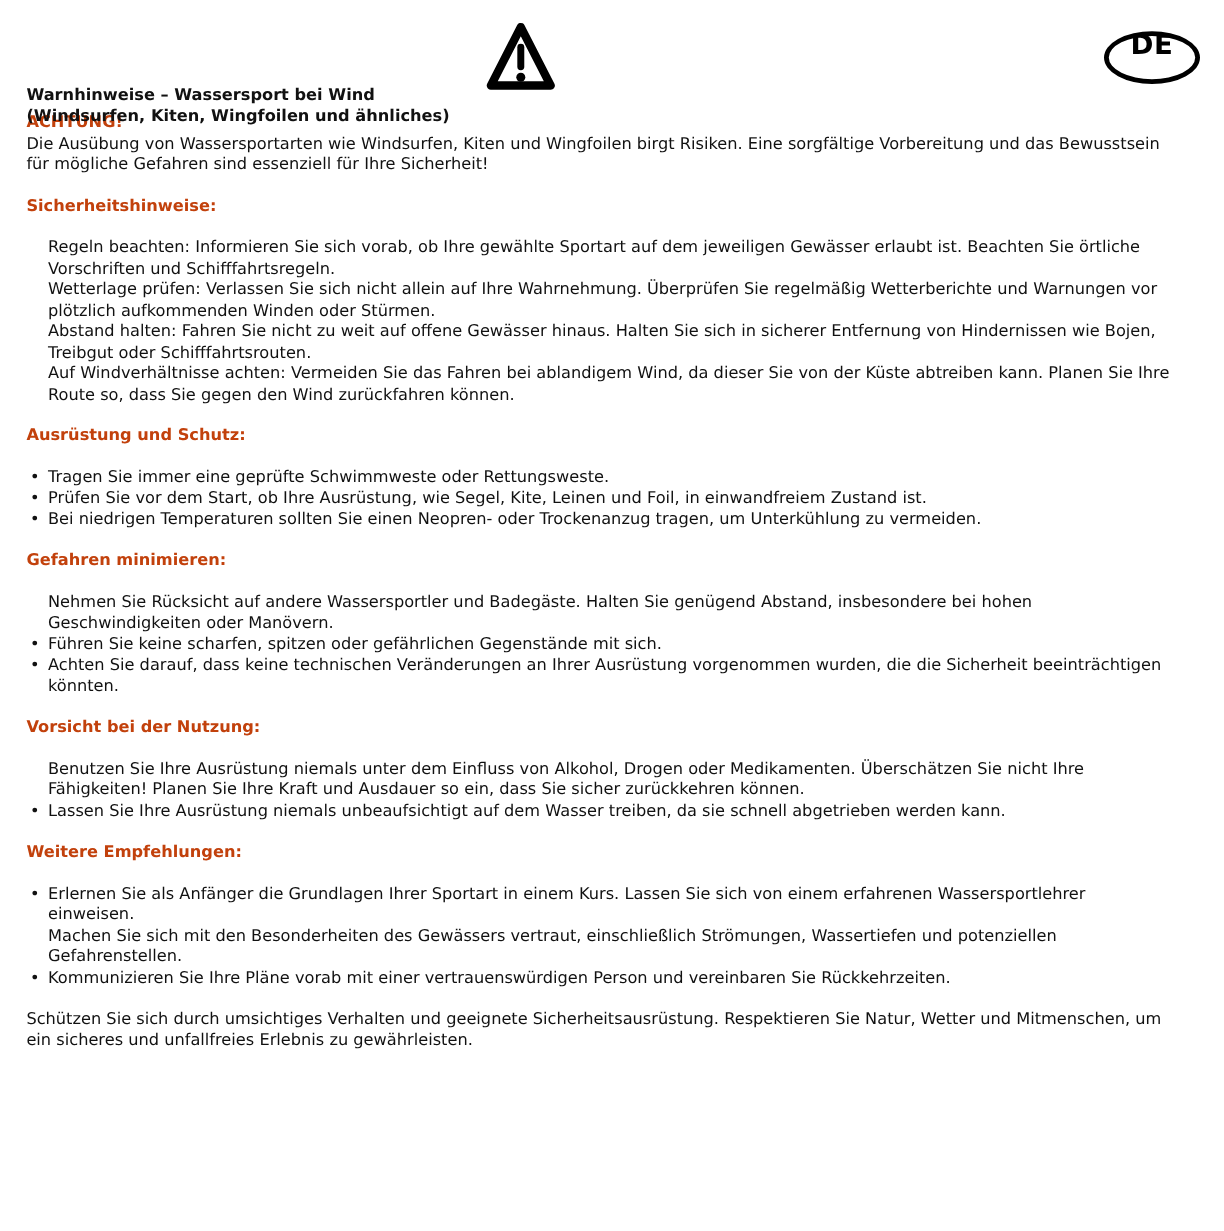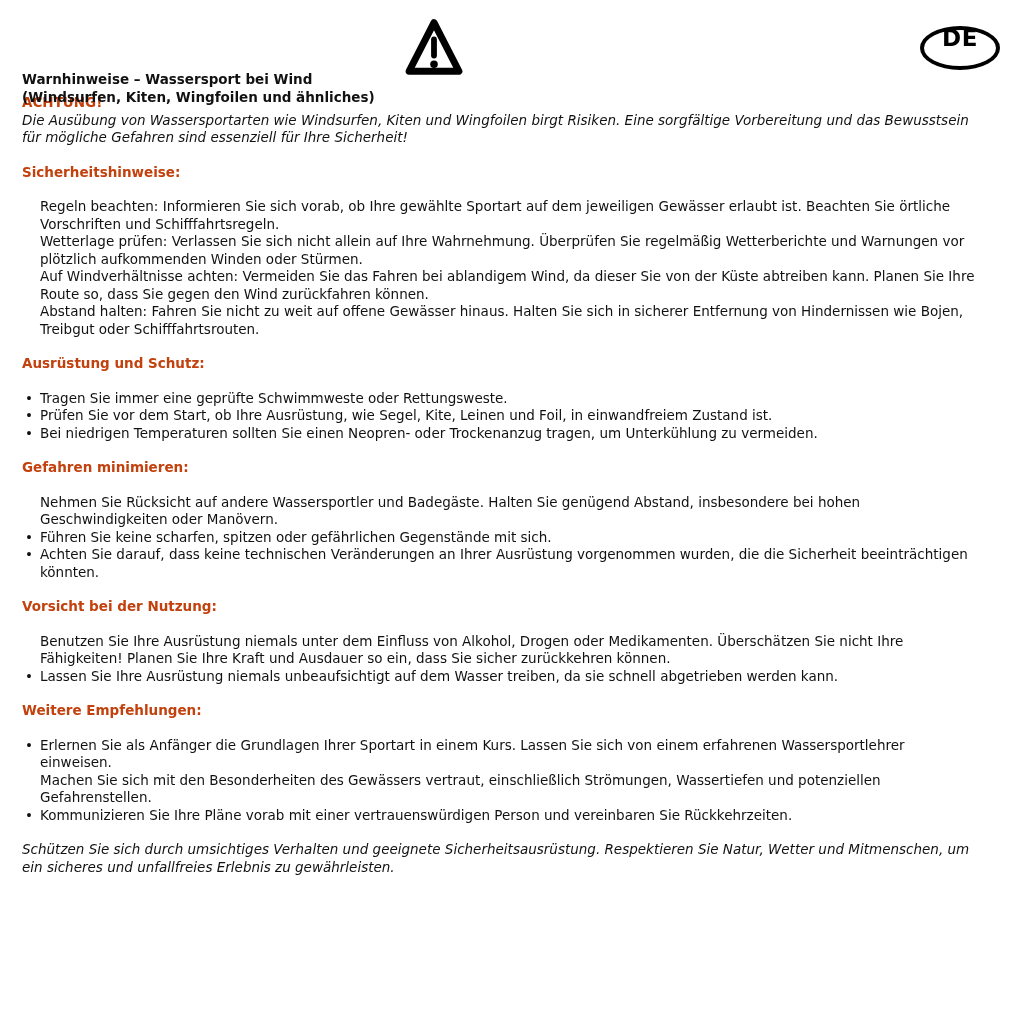--- a/index.html
+++ b/index.html
@@ -19,21 +19,21 @@
     width: 72px; height: 36px;
     border: 4px solid #000; border-radius: 50%;
     display: flex; align-items: flex-start; justify-content: center;
     font-weight: bold; font-size: 23px; letter-spacing: 0.5px; color: #000;
   }
 
   
   .block { margin: 0 0 17px 0; }
   h2 { font-size: 13.5px; line-height: 17.5px; font-weight: bold; margin: 0; color: #c2410c; }
   h2.gap { margin-bottom: 17px; }
-  p { margin: 0; font-style: italic; }
+  p { margin: 0; }
 
   ul { margin: 0; padding: 0; list-style: none; }
   li { position: relative; padding-left: 18px; }
   li.bulleted::before {
     content: "\2022";
     position: absolute; left: 3px; top: 0;
   }
 </style>
 </head>
 <body>
@@ -57,22 +57,22 @@
 
   <section class="block">
     <h2>ACHTUNG!</h2>
     <p>Die Ausübung von Wassersportarten wie Windsurfen, Kiten und Wingfoilen birgt Risiken. Eine sorgfältige Vorbereitung und das Bewusstsein für mögliche Gefahren sind essenziell für Ihre Sicherheit!</p>
   </section>
 
   <h2 class="block gap">Sicherheitshinweise:</h2>
   <ul class="block">
     <li class="plain">Regeln beachten: Informieren Sie sich vorab, ob Ihre gewählte Sportart auf dem jeweiligen Gewässer erlaubt ist. Beachten Sie örtliche Vorschriften und Schifffahrtsregeln.</li>
     <li class="plain">Wetterlage prüfen: Verlassen Sie sich nicht allein auf Ihre Wahrnehmung. Überprüfen Sie regelmäßig Wetterberichte und Warnungen vor plötzlich aufkommenden Winden oder Stürmen.</li>
+    <li class="plain">Abstand halten: Fahren Sie nicht zu weit auf offene Gewässer hinaus. Halten Sie sich in sicherer Entfernung von Hindernissen wie Bojen, Treibgut oder Schifffahrtsrouten.</li>
     <li class="plain">Auf Windverhältnisse achten: Vermeiden Sie das Fahren bei ablandigem Wind, da dieser Sie von der Küste abtreiben kann. Planen Sie Ihre Route so, dass Sie gegen den Wind zurückfahren können.</li>
-    <li class="plain">Abstand halten: Fahren Sie nicht zu weit auf offene Gewässer hinaus. Halten Sie sich in sicherer Entfernung von Hindernissen wie Bojen, Treibgut oder Schifffahrtsrouten.</li>
   </ul>
 
   <h2 class="block gap">Ausrüstung und Schutz:</h2>
   <ul class="block">
     <li class="bulleted">Tragen Sie immer eine geprüfte Schwimmweste oder Rettungsweste.</li>
     <li class="bulleted">Prüfen Sie vor dem Start, ob Ihre Ausrüstung, wie Segel, Kite, Leinen und Foil, in einwandfreiem Zustand ist.</li>
     <li class="bulleted">Bei niedrigen Temperaturen sollten Sie einen Neopren- oder Trockenanzug tragen, um Unterkühlung zu vermeiden.</li>
   </ul>
 
   <h2 class="block gap">Gefahren minimieren:</h2>

